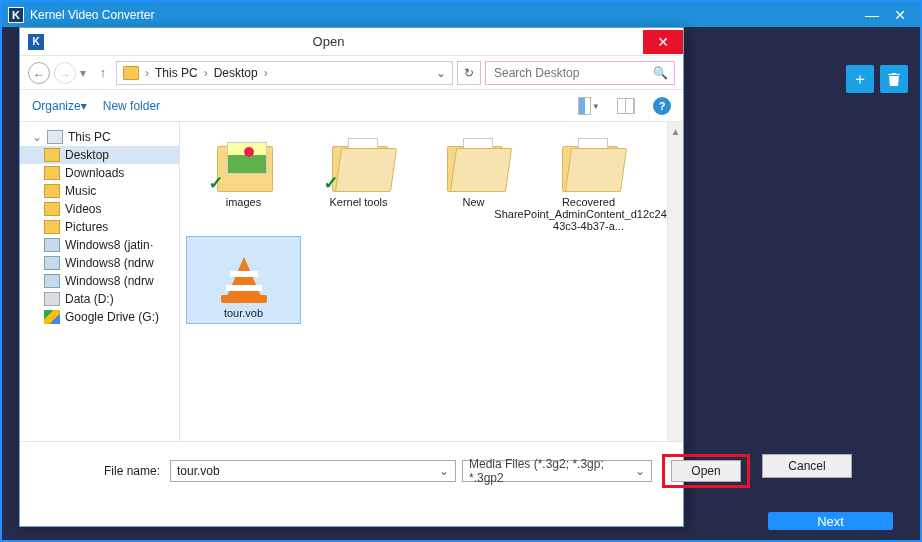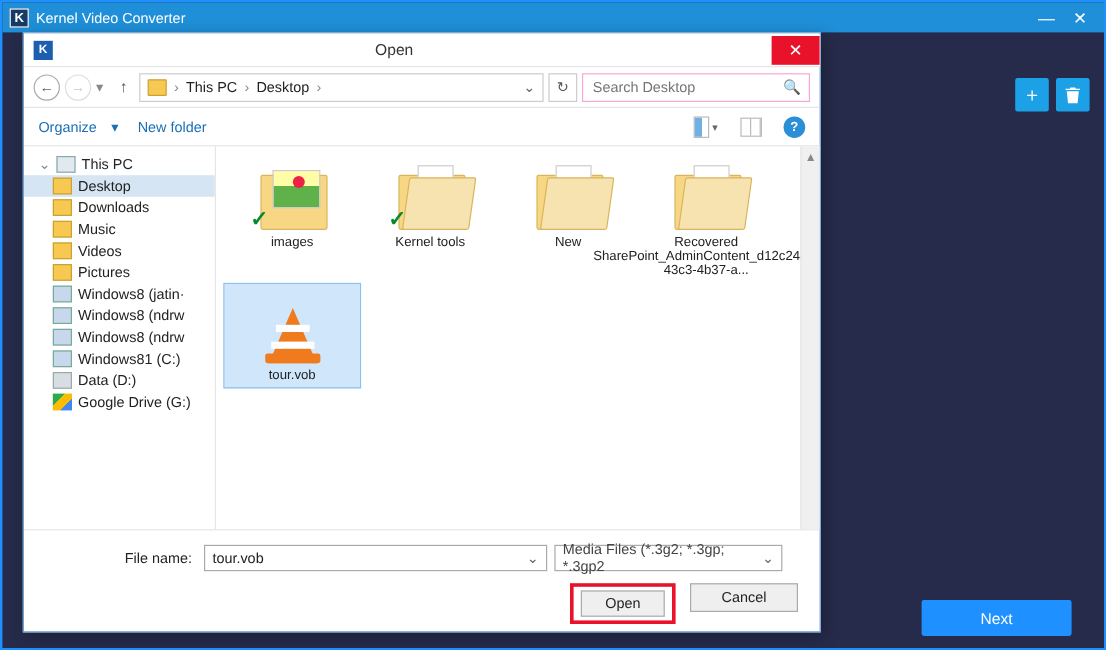--- a/index.html
+++ b/index.html
@@ -60,21 +60,21 @@
     display: flex; align-items: center; justify-content: center;
     color: #fff;
     font-size: 16px;
     border-radius: 2px;
   }
   .next-btn {
     position: absolute;
     right: 27px;
     bottom: 10px;
     width: 125px;
-    height: 30px;
+    height: 18px;
     background: #1e90ff;
     color: #fff;
     display: flex;
     align-items: center;
     justify-content: center;
     font-size: 13px;
     border-radius: 2px;
   }
   
   .open-dialog {
@@ -167,21 +167,21 @@
     border:0;outline:0;flex:1;font-size:12px;color:#555;
     background:transparent;
   }
   .dlg-toolbar {
     height: 32px;
     display:flex;align-items:center;
     padding: 0 12px;
     border-bottom:1px solid #e5e5e5;
     gap:16px;
   }
-  .dlg-toolbar .lnk { color:#1a6fb5; font-size:12px; display:flex;align-items:center;gap:12px;}
+  .dlg-toolbar .lnk { color:#1a6fb5; font-size:12px; display:flex;align-items:center;gap:0;}
   .dlg-toolbar .spacer { flex:1; }
   .dlg-toolbar .ic {
     width:22px;height:20px;border:1px solid transparent;
     display:flex;align-items:center;justify-content:center;color:#555;
   }
   .help-ic {
     width:18px;height:18px;border-radius:50%;
     background:#2a8fd6;color:#fff;display:flex;align-items:center;justify-content:center;font-size:11px;font-weight:bold;
   }
   .dlg-main {
@@ -267,21 +267,21 @@
   .cone::after{content:"";position:absolute;left:-14px;top:14px;width:28px;height:6px;background:#fff;}
   .cone::before{content:"";position:absolute;left:-18px;top:28px;width:36px;height:6px;background:#fff;}
   .cone-base {position:absolute;bottom:0;width:46px;height:8px;background:#f07b1d;border-radius:2px;}
   .scroll-gutter {
     width:16px;background:#f0f0f0;border-left:1px solid #e5e5e5;
     display:flex;flex-direction:column;align-items:center;padding-top:4px;
   }
   .scroll-gutter .sg-arrow{color:#888;font-size:10px;}
   .dlg-bottom {
     padding: 12px 10px;
-    display:flex;flex-direction:column;gap:10px;
+    display:flex;gap:10px;
   }
   .row-filename {
     display:flex;align-items:center;gap:6px;
   }
   .row-filename .lbl { width:134px;text-align:right;padding-right:4px;}
   .row-filename .combo {
     height:22px;border:1px solid #aaa;display:flex;align-items:center;padding:0 6px;flex:0 0 286px;
   }
   .row-filename .combo.type { flex:0 0 190px;color:#444;}
   .row-filename .combo .dd { margin-left:auto;color:#666;}
@@ -414,24 +414,20 @@
               </div>
               <div class="tree-row">
                 <span class="ticon net"></span>
                 <span>Windows8 (ndrw</span>
               </div>
               <div class="tree-row">
                 <span class="ticon net"></span>
                 <span>Windows8 (ndrw</span>
               </div>
               <div class="tree-row">
-                <span class="ticon net"></span>
-                <span>Windows81 (C:)</span>
-              </div>
-              <div class="tree-row">
                 <span class="ticon drive"></span>
                 <span>Data (D:)</span>
               </div>
               <div class="tree-row">
                 <span class="ticon gd"></span>
                 <span>Google Drive (G:)</span>
               </div>
             </div>
         </div>
 

